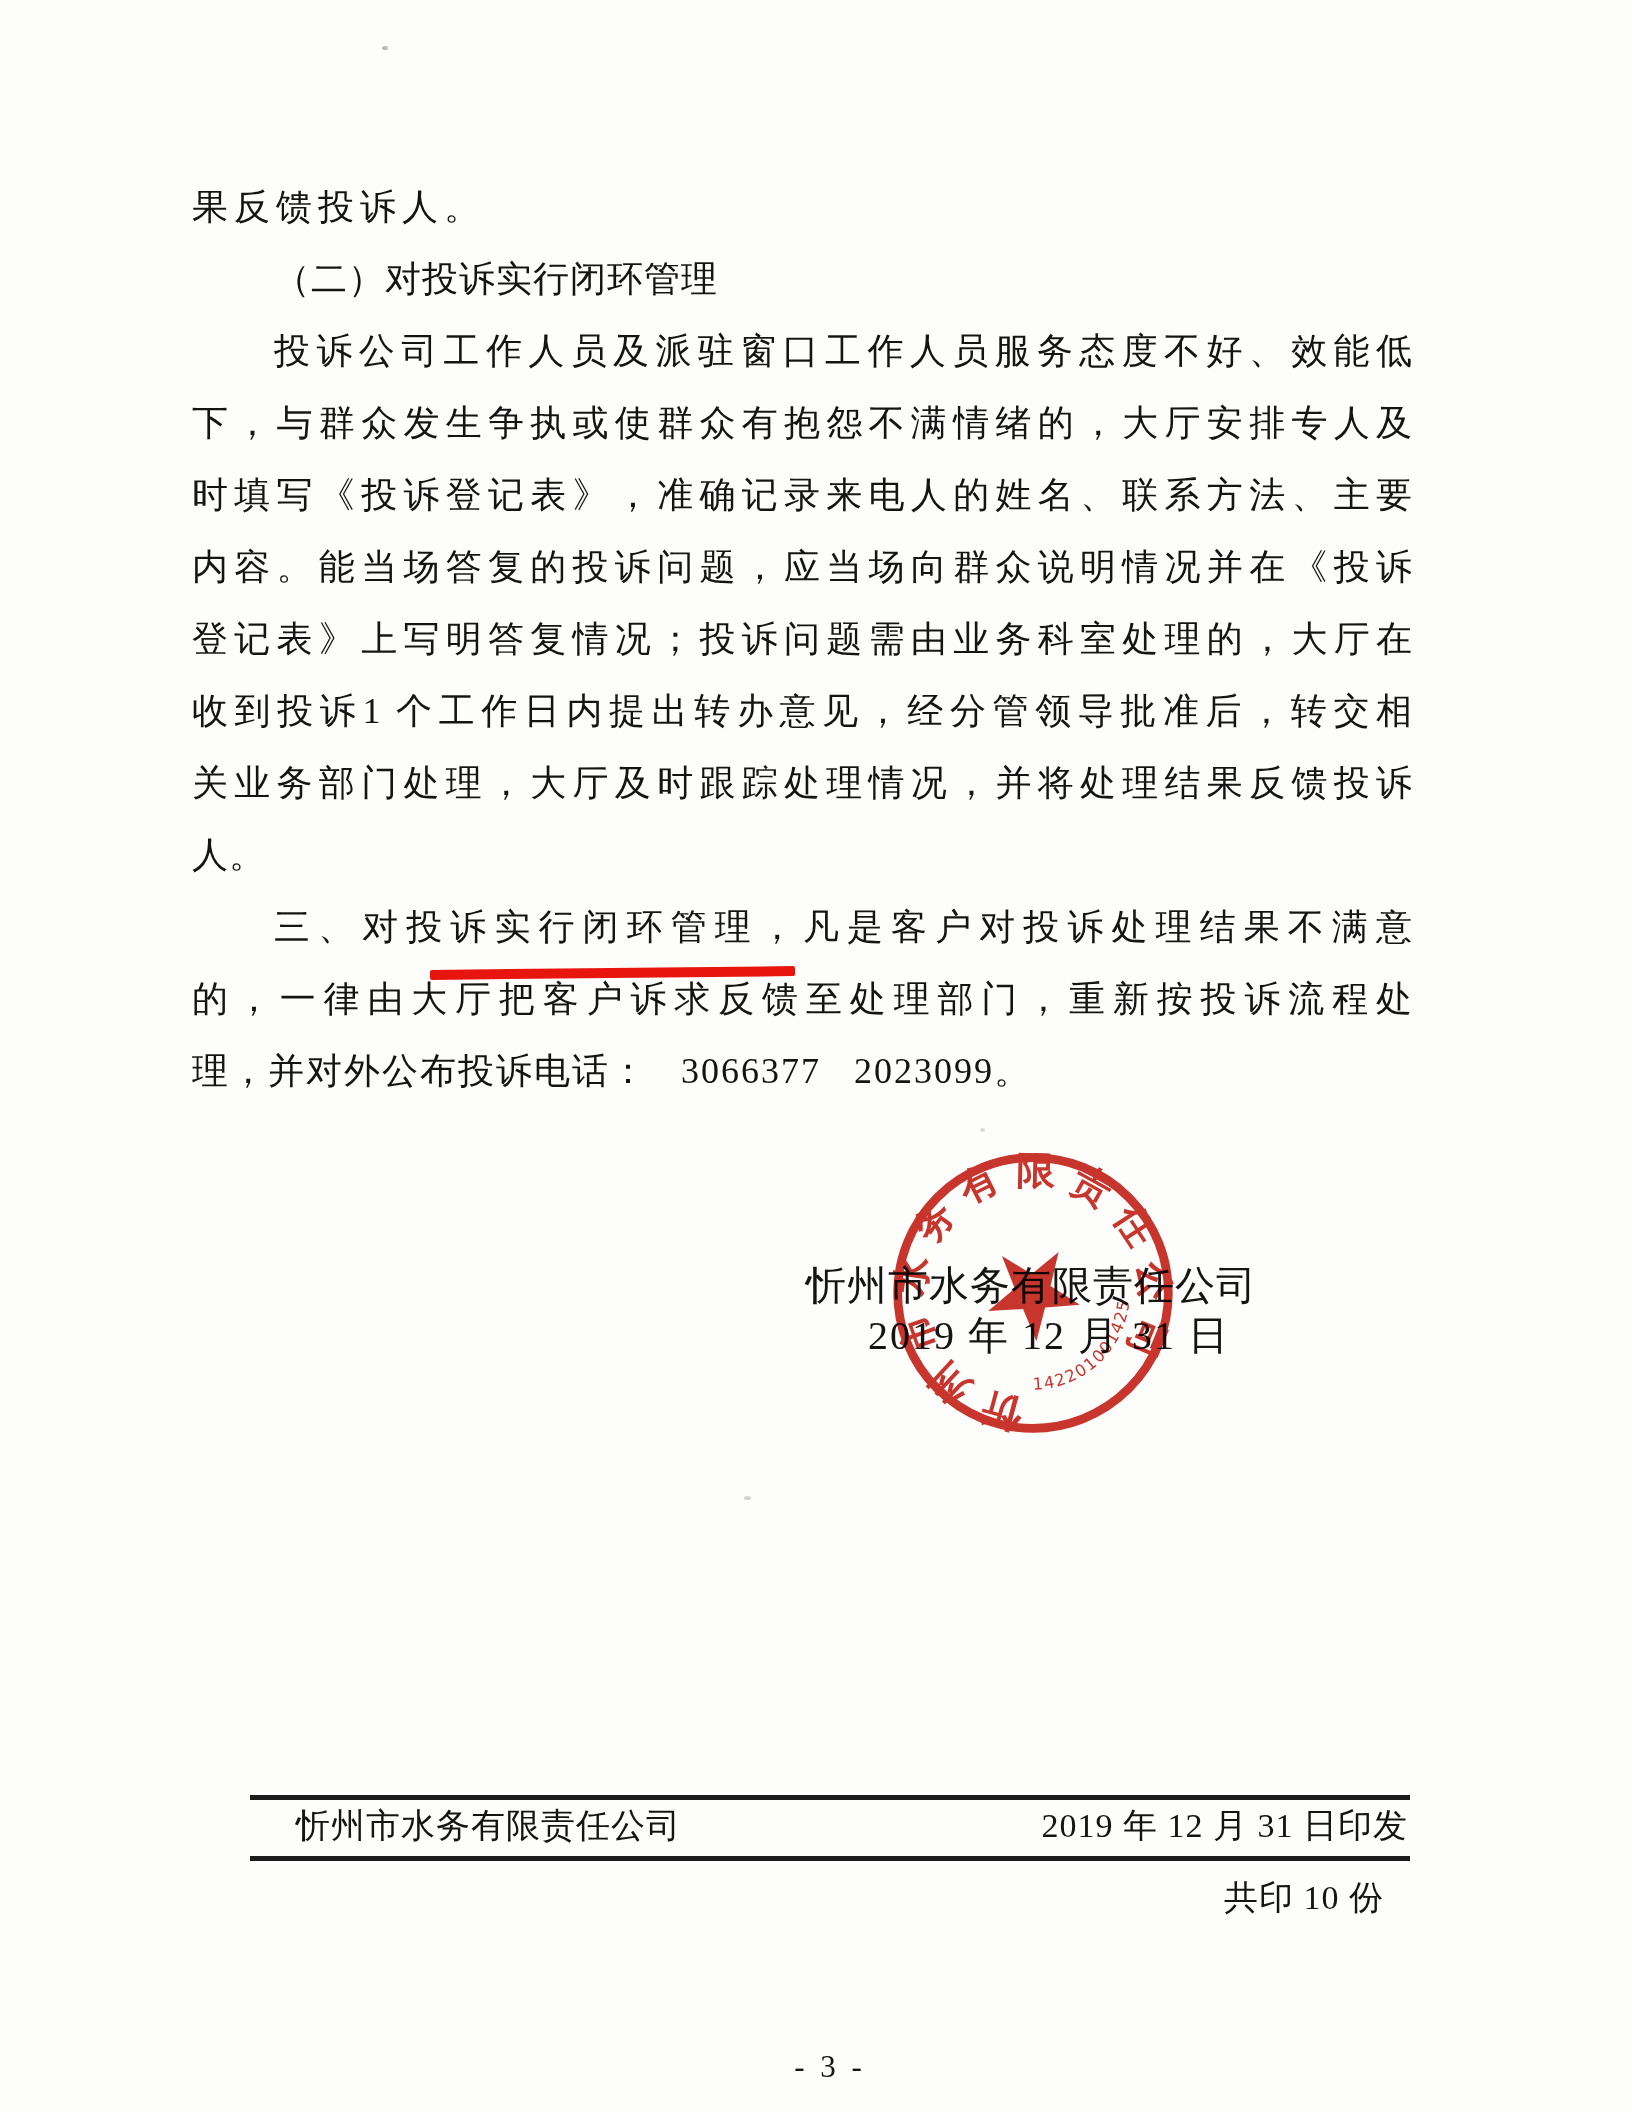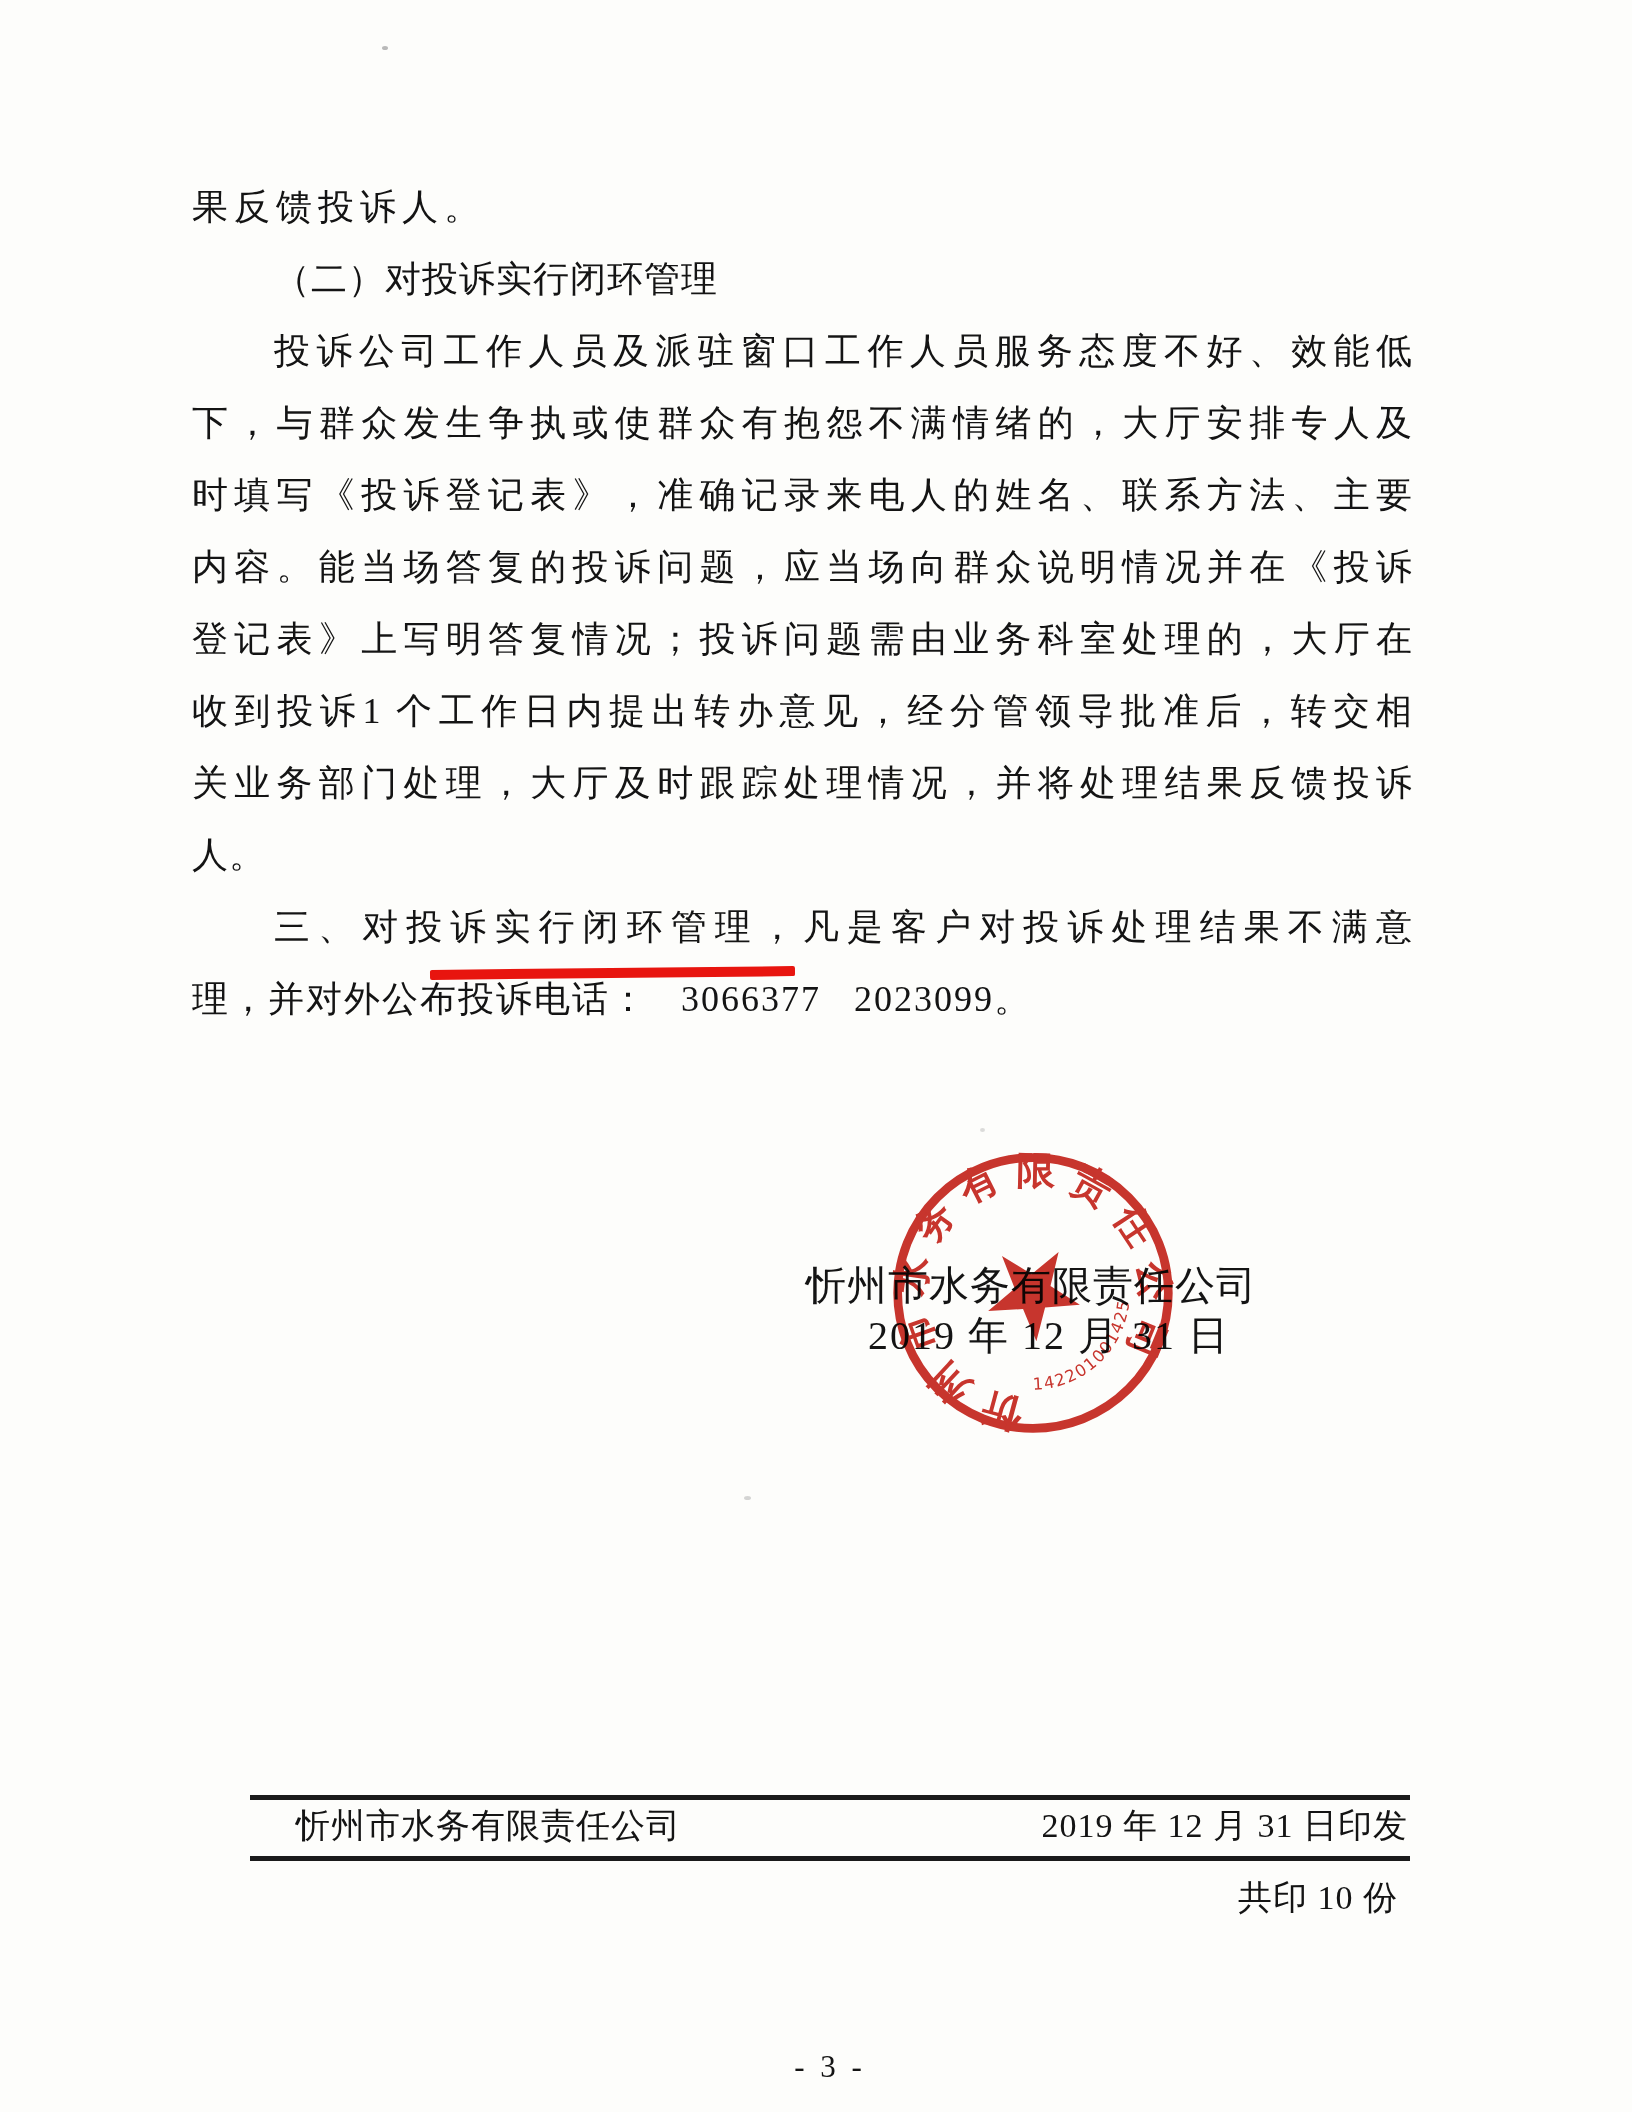--- a/index.html
+++ b/index.html
@@ -51,21 +51,21 @@
   .rule-1{top:1795px;}
   .rule-2{top:1856px;}
   .footer-row{
     position:absolute;left:250px;top:1800px;width:1160px;height:52px;
     display:flex;justify-content:space-between;align-items:center;
     font-size:34px;letter-spacing:1px;
   }
   .footer-row .issuer{padding-left:46px;white-space:pre;}
   .footer-row .issue-date{padding-right:2px;white-space:pre;}
   .copies{
-    position:absolute;left:250px;top:1874px;width:1148px;height:48px;
+    position:absolute;left:236px;top:1874px;width:1148px;height:48px;
     text-align:right;font-size:34px;letter-spacing:1px;line-height:48px;white-space:pre;
   }
   .page-number{
     position:absolute;left:700px;top:2045px;width:260px;height:44px;
     text-align:center;font-size:31px;letter-spacing:4px;line-height:44px;
   }
   
   .speck{position:absolute;background:#b9b9b9;border-radius:50%;}
   .speck.s1{left:382px;top:46px;width:6px;height:4px;}
   .speck.s2{left:744px;top:1496px;width:7px;height:4px;opacity:.6;}
@@ -81,20 +81,21 @@
     <div class="line indent">（二）对投诉实行闭环管理</div>
     <div class="line fill indent">投诉公司工作人员及派驻窗口工作人员服务态度不好、效能低</div>
     <div class="line fill">下，与群众发生争执或使群众有抱怨不满情绪的，大厅安排专人及</div>
     <div class="line fill">时填写《投诉登记表》，准确记录来电人的姓名、联系方法、主要</div>
     <div class="line fill">内容。能当场答复的投诉问题，应当场向群众说明情况并在《投诉</div>
     <div class="line fill">登记表》上写明答复情况；投诉问题需由业务科室处理的，大厅在</div>
     <div class="line fill">收到投诉1 个工作日内提出转办意见，经分管领导批准后，转交相</div>
     <div class="line fill">关业务部门处理，大厅及时跟踪处理情况，并将处理结果反馈投诉</div>
     <div class="line">人。</div>
     <div class="line fill indent">三、对投诉实行闭环管理，凡是客户对投诉处理结果不满意</div>
+    <div class="line fill">的，一律由大厅把客户诉求反馈至处理部门，重新按投诉流程处</div>
     <div class="line keep-spaces">理，并对外公布投诉电话：   3066377   2023099。</div>
   </div>
 
   <div class="red-underline"></div>
 
   <div class="sig-company">忻州市水务有限责任公司</div>
   <div class="sig-date">2019 年 12 月 31 日</div>
 
   <svg class="stamp" viewBox="0 0 300 300" xmlns="http://www.w3.org/2000/svg">
     <defs>

